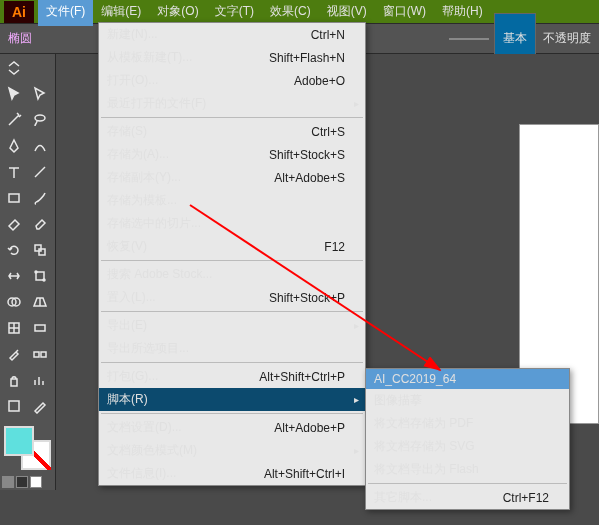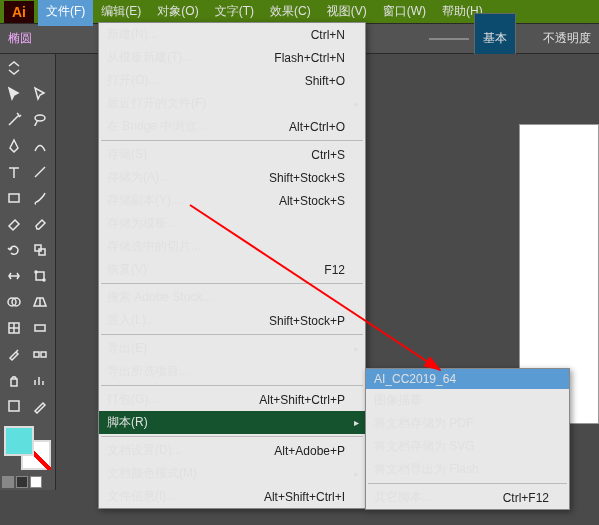--- a/index.html
+++ b/index.html
@@ -8,37 +8,37 @@
 .logo{width:30px;height:22px;display:flex;align-items:center;justify-content:center;background:#2d0000;margin:0 4px}
 .logo span{font-weight:bold;color:#ff7c00;font-size:14px}
 .menubar{display:flex}
 .menuitem{padding:6px 8px;cursor:default}
 .menuitem.active{background:#5a9bd4;color:#fff}
 .toolbar-row{height:30px;background:#535353;border-bottom:1px solid #2a2a2a;display:flex;align-items:center;padding:0 8px;gap:10px}
 .toolbar-row .tl{color:#f0abfc}
 .no-sel{color:#b0b0b0;margin-left:20px}
 .stroke-group{margin-left:auto;display:flex;align-items:center;gap:5px}
 .stroke-line{width:40px;height:2px;background:#000;border:1px solid #888}
-.stroke-dd{background:#0c4a6e;padding:16px 8px;border:1px solid #666}
-.opacity-lbl{margin-left:22px}
+.stroke-dd{background:#0369a1;padding:16px 8px;border:1px solid #666}
+.opacity-lbl{margin-left:2px}
 .workspace{position:absolute;left:60px;top:54px;right:0;bottom:0;background:#4a4a4a}
 .canvas{position:absolute;right:0;top:70px;width:80px;height:300px;background:#fff;border:1px solid #999}
 .tools{position:absolute;left:0;top:54px;width:56px;background:#535353;border-right:1px solid #2a2a2a;padding:2px;display:flex;flex-wrap:wrap;gap:2px}
 .tool{width:24px;height:24px;display:flex;align-items:center;justify-content:center;background:#535353;border:1px solid transparent;cursor:default}
 .tool svg{width:16px;height:16px;fill:none;stroke:#e8e8e8;stroke-width:1.5}
 .colorbox{width:52px;height:48px;position:relative;margin-top:4px}
 .fgc{position:absolute;left:2px;top:2px;width:30px;height:30px;background:#5fe0de;border:2px solid #ddd}
 .bgc{position:absolute;right:2px;bottom:2px;width:30px;height:30px;background:#fff;border:2px solid #ddd}
 .bgc:after{content:"";position:absolute;left:-2px;top:-2px;right:-2px;bottom:-2px;background:linear-gradient(45deg,transparent 45%,red 45%,red 55%,transparent 55%)}
 .miniswatch{display:flex;gap:2px;margin-top:2px}
 .miniswatch div{width:12px;height:12px;border:1px solid #888}
 .dropdown{position:absolute;left:98px;top:22px;width:268px;background:#e8e8e8;border:1px solid #888;box-shadow:2px 2px 6px rgba(0,0,0,.4);z-index:100}
 .dd-item{display:flex;justify-content:space-between;align-items:center;padding:3px 20px 3px 8px;color:#222;cursor:default;position:relative}
 .dd-item.disabled{color:#999}
-.dd-item.hl{background:#14532d;color:#fff}
+.dd-item.hl{background:#0c4a6e;color:#fff}
 .dd-item .sc{color:#222;font-size:12px}
 .dd-item .arr{position:absolute;right:6px;font-size:10px}
 .dd-sep{height:1px;background:#bbb;margin:2px 2px}
 .submenu{position:absolute;left:365px;top:368px;width:205px;background:#e8e8e8;border:1px solid #888;box-shadow:2px 2px 6px rgba(0,0,0,.4);z-index:101}
 .submenu .dd-item.hl{background:#5a9bd4;color:#fff}
 .watermark{position:absolute;left:200px;top:220px;width:180px;height:100px;opacity:.15;pointer-events:none;z-index:90}
 .watermark .wm1{font-size:40px;color:#fff;text-align:center;font-weight:bold}
 .watermark .wm2{font-size:18px;color:#fff;text-align:center;letter-spacing:2px}
 .red-arrow{position:absolute;z-index:105;pointer-events:none}
 </style>
@@ -231,46 +231,42 @@
   <div class="canvas"></div>
 </div>
 
 <div class="dropdown" id="file-dd">
     <div class="dd-item">
       <span>新建(N)...</span>
       <span class="sc">Ctrl+N</span>
     </div>
     <div class="dd-item">
       <span>从模板新建(T)...</span>
-      <span class="sc">Flash+Ctrl+N</span>
+      <span class="sc">Shift+Flash+N</span>
     </div>
     <div class="dd-item">
       <span>打开(O)...</span>
-      <span class="sc">Shift+O</span>
+      <span class="sc">Adobe+O</span>
     </div>
     <div class="dd-item">
       <span>最近打开的文件(F)</span>
       <span class="arr">▸</span>
     </div>
-    <div class="dd-item disabled">
-      <span>在 Bridge 中浏览...</span>
-      <span class="sc">Alt+Ctrl+O</span>
-    </div>
     <div class="dd-sep"></div>
     <div class="dd-item">
       <span>存储(S)</span>
       <span class="sc">Ctrl+S</span>
     </div>
     <div class="dd-item">
       <span>存储为(A)...</span>
       <span class="sc">Shift+Stock+S</span>
     </div>
     <div class="dd-item">
       <span>存储副本(Y)...</span>
-      <span class="sc">Alt+Stock+S</span>
+      <span class="sc">Alt+Adobe+S</span>
     </div>
     <div class="dd-item">
       <span>存储为模板...</span>
     </div>
     <div class="dd-item">
       <span>存储选中的切片...</span>
     </div>
     <div class="dd-item disabled">
       <span>恢复(V)</span>
       <span class="sc">F12</span>

